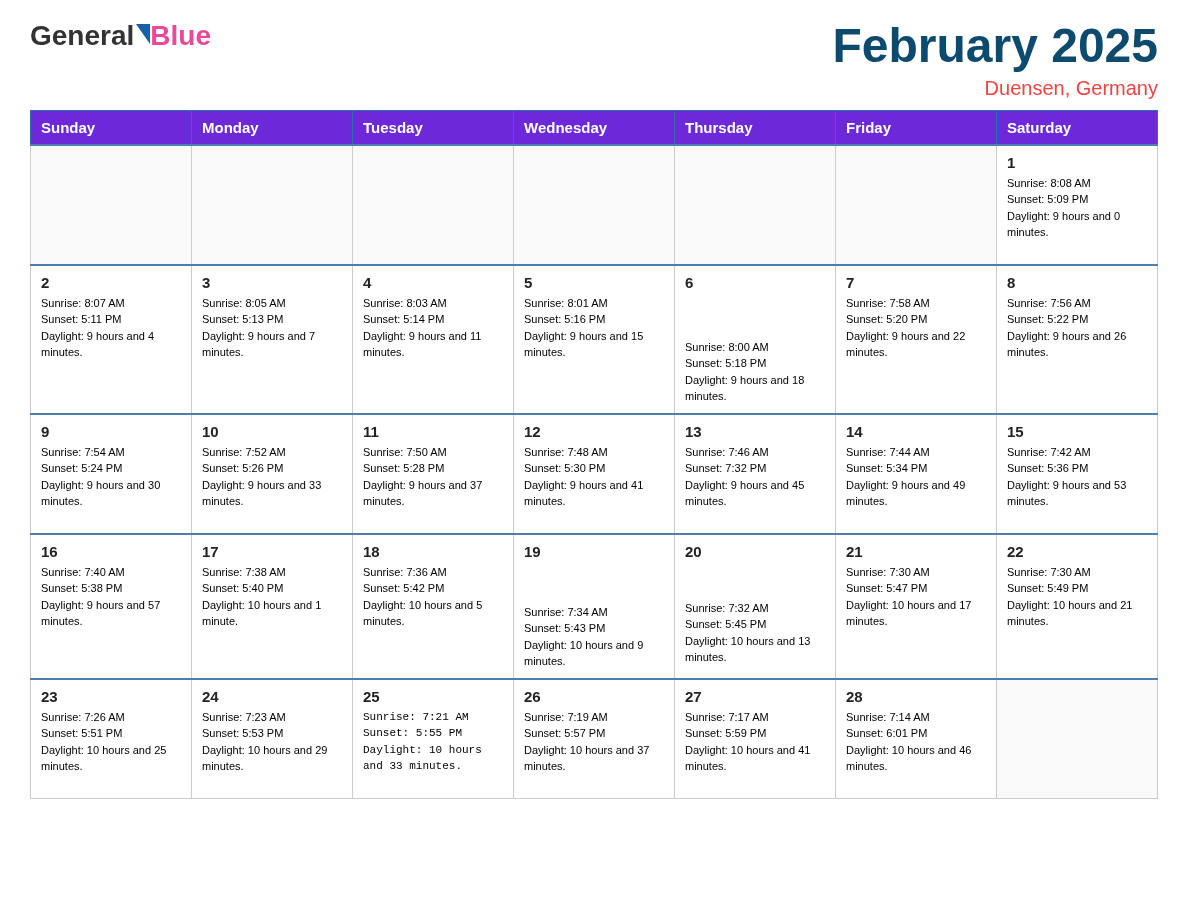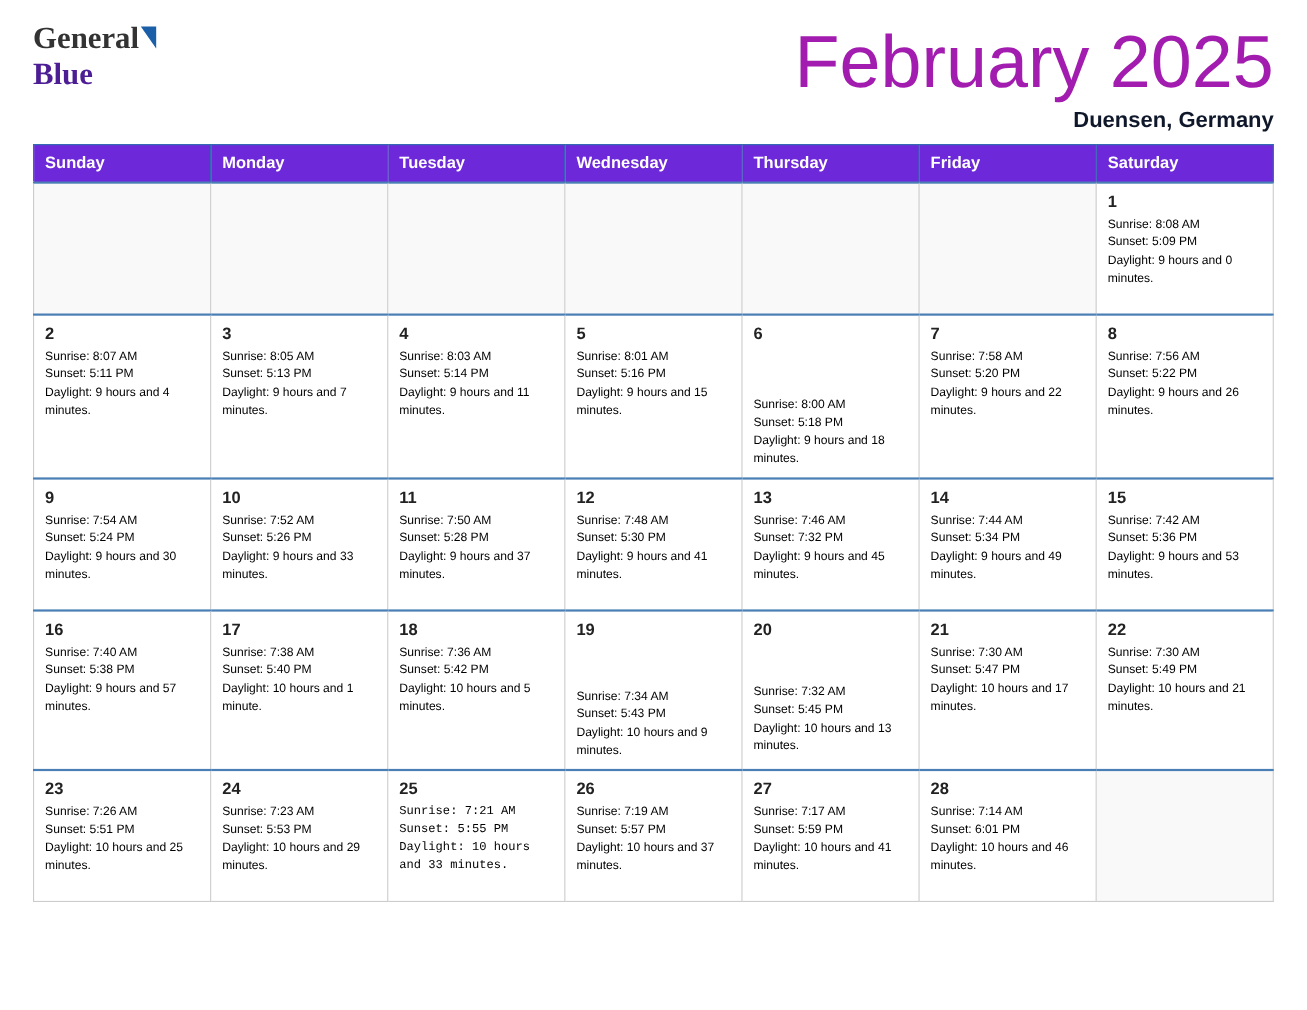--- a/index.html
+++ b/index.html
@@ -12,61 +12,58 @@
       padding: 20px 30px;
     }
     .header {
       display: flex;
       justify-content: space-between;
       align-items: flex-start;
       margin-bottom: 10px;
     }
     .logo {
       display: flex;
-      flex-direction: column;
       align-items: flex-start;
-      font-family: Liberation Serif, serif;
     }
     .logo-text {
       font-size: 28px;
       font-weight: bold;
       color: #333;
       display: flex;
       align-items: center;
     }
     .logo-general { color: #333; }
     .logo-arrow {
       display: inline-block;
       width: 0;
       height: 0;
       border-left: 14px solid transparent;
       border-right: 0px solid transparent;
       border-top: 20px solid #1a5fa8;
       margin-left: 2px;
       margin-bottom: 4px;
     }
     .logo-blue {
-      color: #4c1d95;
+      color: #ec4899;
       font-size: 28px;
       font-weight: bold;
     }
     .title-block {
       text-align: right;
     }
     .month-title {
-      font-size: 67px;
-      font-weight: normal;
-      color: #a21caf;
+      font-size: 48px;
+      font-weight: bold;
+      color: #0c4a6e;
       line-height: 1.1;
     }
     .location {
       font-size: 20px;
-      color: #0f172a;
+      color: #ef4444;
       margin-top: 4px;
-      font-weight: bold;
     }
     table {
       width: 100%;
       border-collapse: collapse;
       table-layout: fixed;
     }
     thead th {
       background-color: #6d28d9;
       color: #fff;
       font-size: 15px;

